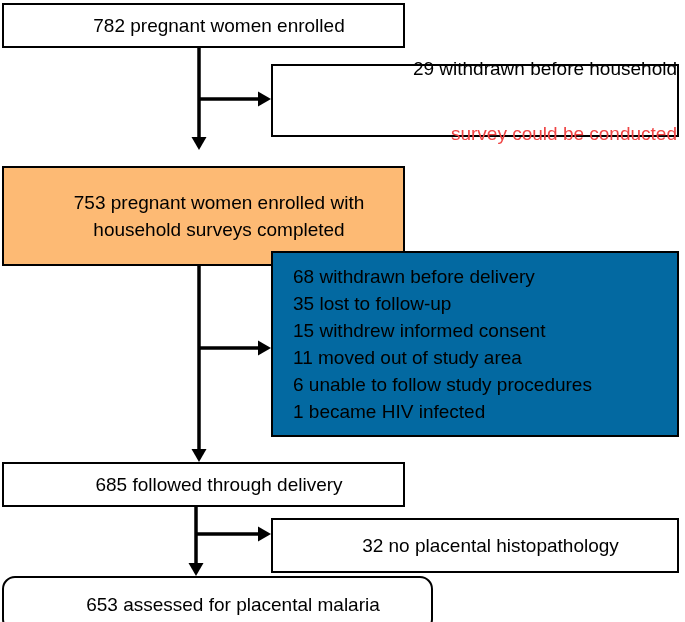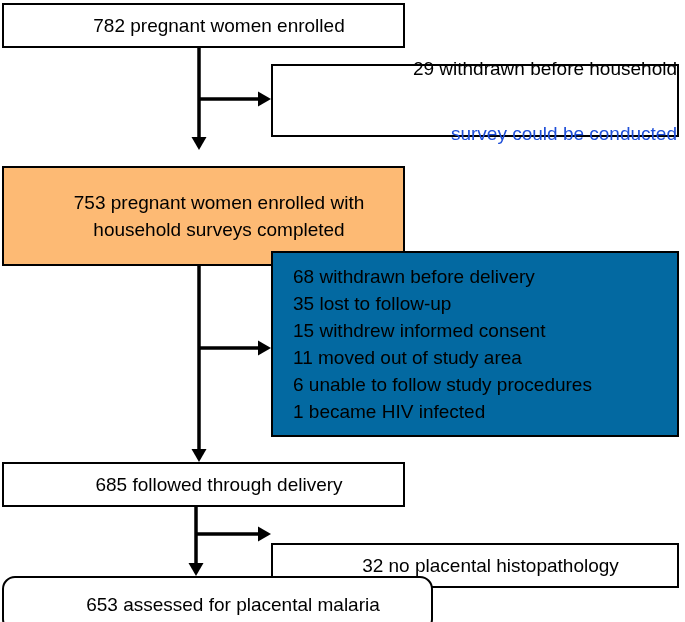--- a/index.html
+++ b/index.html
@@ -69,37 +69,37 @@
       <polygon points="188.5,563 203.5,563 196,576" fill="#000000"></polygon>
       <line x1="196" y1="534" x2="259" y2="534" stroke="#000000" stroke-width="3.5"></line>
       <polygon points="258,526.5 258,541.5 271,534" fill="#000000"></polygon>
     </svg>
   <div id="node-layer">
       <div class="node-box align-center" style="left: 2px; top: 3px; width: 403px; height: 45px; border-color: rgb(0, 0, 0); background: rgb(255, 255, 255);">
         <div class="node-text" style="color: rgb(0, 0, 0);">782 pregnant women enrolled</div>
       </div>
       <div class="node-box align-center" style="left: 271px; top: 64px; width: 408px; height: 73px; border-color: rgb(0, 0, 0); background: rgb(255, 255, 255); align-items: flex-end;">
         <div class="node-text" style="color: rgb(0, 0, 0);">29 withdrawn before household</div>
-        <div class="node-text" style="color: #1d4ed8; margin-top: 38px;">survey could be conducted</div>
+        <div class="node-text" style="color: #ef4444; margin-top: 38px;">survey could be conducted</div>
       </div>
       <div class="node-box align-center" style="left: 2px; top: 150px; width: 403px; height: 100px; border-color: rgb(0, 0, 0); background: #fdba74; margin-top: 16px;">
         <div class="node-text" style="color: rgb(0, 0, 0);">753 pregnant women enrolled with</div>
         <div class="node-text" style="color: rgb(0, 0, 0);">household surveys completed</div>
       </div>
       <div class="node-box align-left" style="left: 271px; top: 251px; width: 408px; height: 186px; border-color: rgb(0, 0, 0); background: #0369a1;">
         <div class="node-text" style="color: rgb(0, 0, 0);">68 withdrawn before delivery</div>
         <div class="node-text" style="color: rgb(0, 0, 0);">35 lost to follow-up</div>
         <div class="node-text" style="color: rgb(0, 0, 0);">15 withdrew informed consent</div>
         <div class="node-text" style="color: rgb(0, 0, 0);">11 moved out of study area</div>
         <div class="node-text" style="color: rgb(0, 0, 0);">6 unable to follow study procedures</div>
         <div class="node-text" style="color: rgb(0, 0, 0);">1 became HIV infected</div>
       </div>
       <div class="node-box align-center" style="left: 2px; top: 462px; width: 403px; height: 45px; border-color: rgb(0, 0, 0); background: rgb(255, 255, 255);">
         <div class="node-text" style="color: rgb(0, 0, 0);">685 followed through delivery</div>
       </div>
-      <div class="node-box align-center" style="left: 271px; top: 518px; width: 408px; height: 45px; border-color: rgb(0, 0, 0); background: rgb(255, 255, 255); margin-top: 25px;">
+      <div class="node-box align-center" style="left: 271px; top: 518px; width: 408px; height: 55px; border-color: rgb(0, 0, 0); background: rgb(255, 255, 255);">
         <div class="node-text" style="color: rgb(0, 0, 0);">32 no placental histopathology</div>
       </div>
       <div class="node-box align-center" style="left: 2px; top: 576px; width: 431px; height: 56px; border-color: rgb(0, 0, 0); background: rgb(255, 255, 255); border-radius: 13px;">
         <div class="node-text" style="color: rgb(0, 0, 0);">653 assessed for placental malaria</div>
       </div>
     </div>
 </div>
 
 </body></html>

